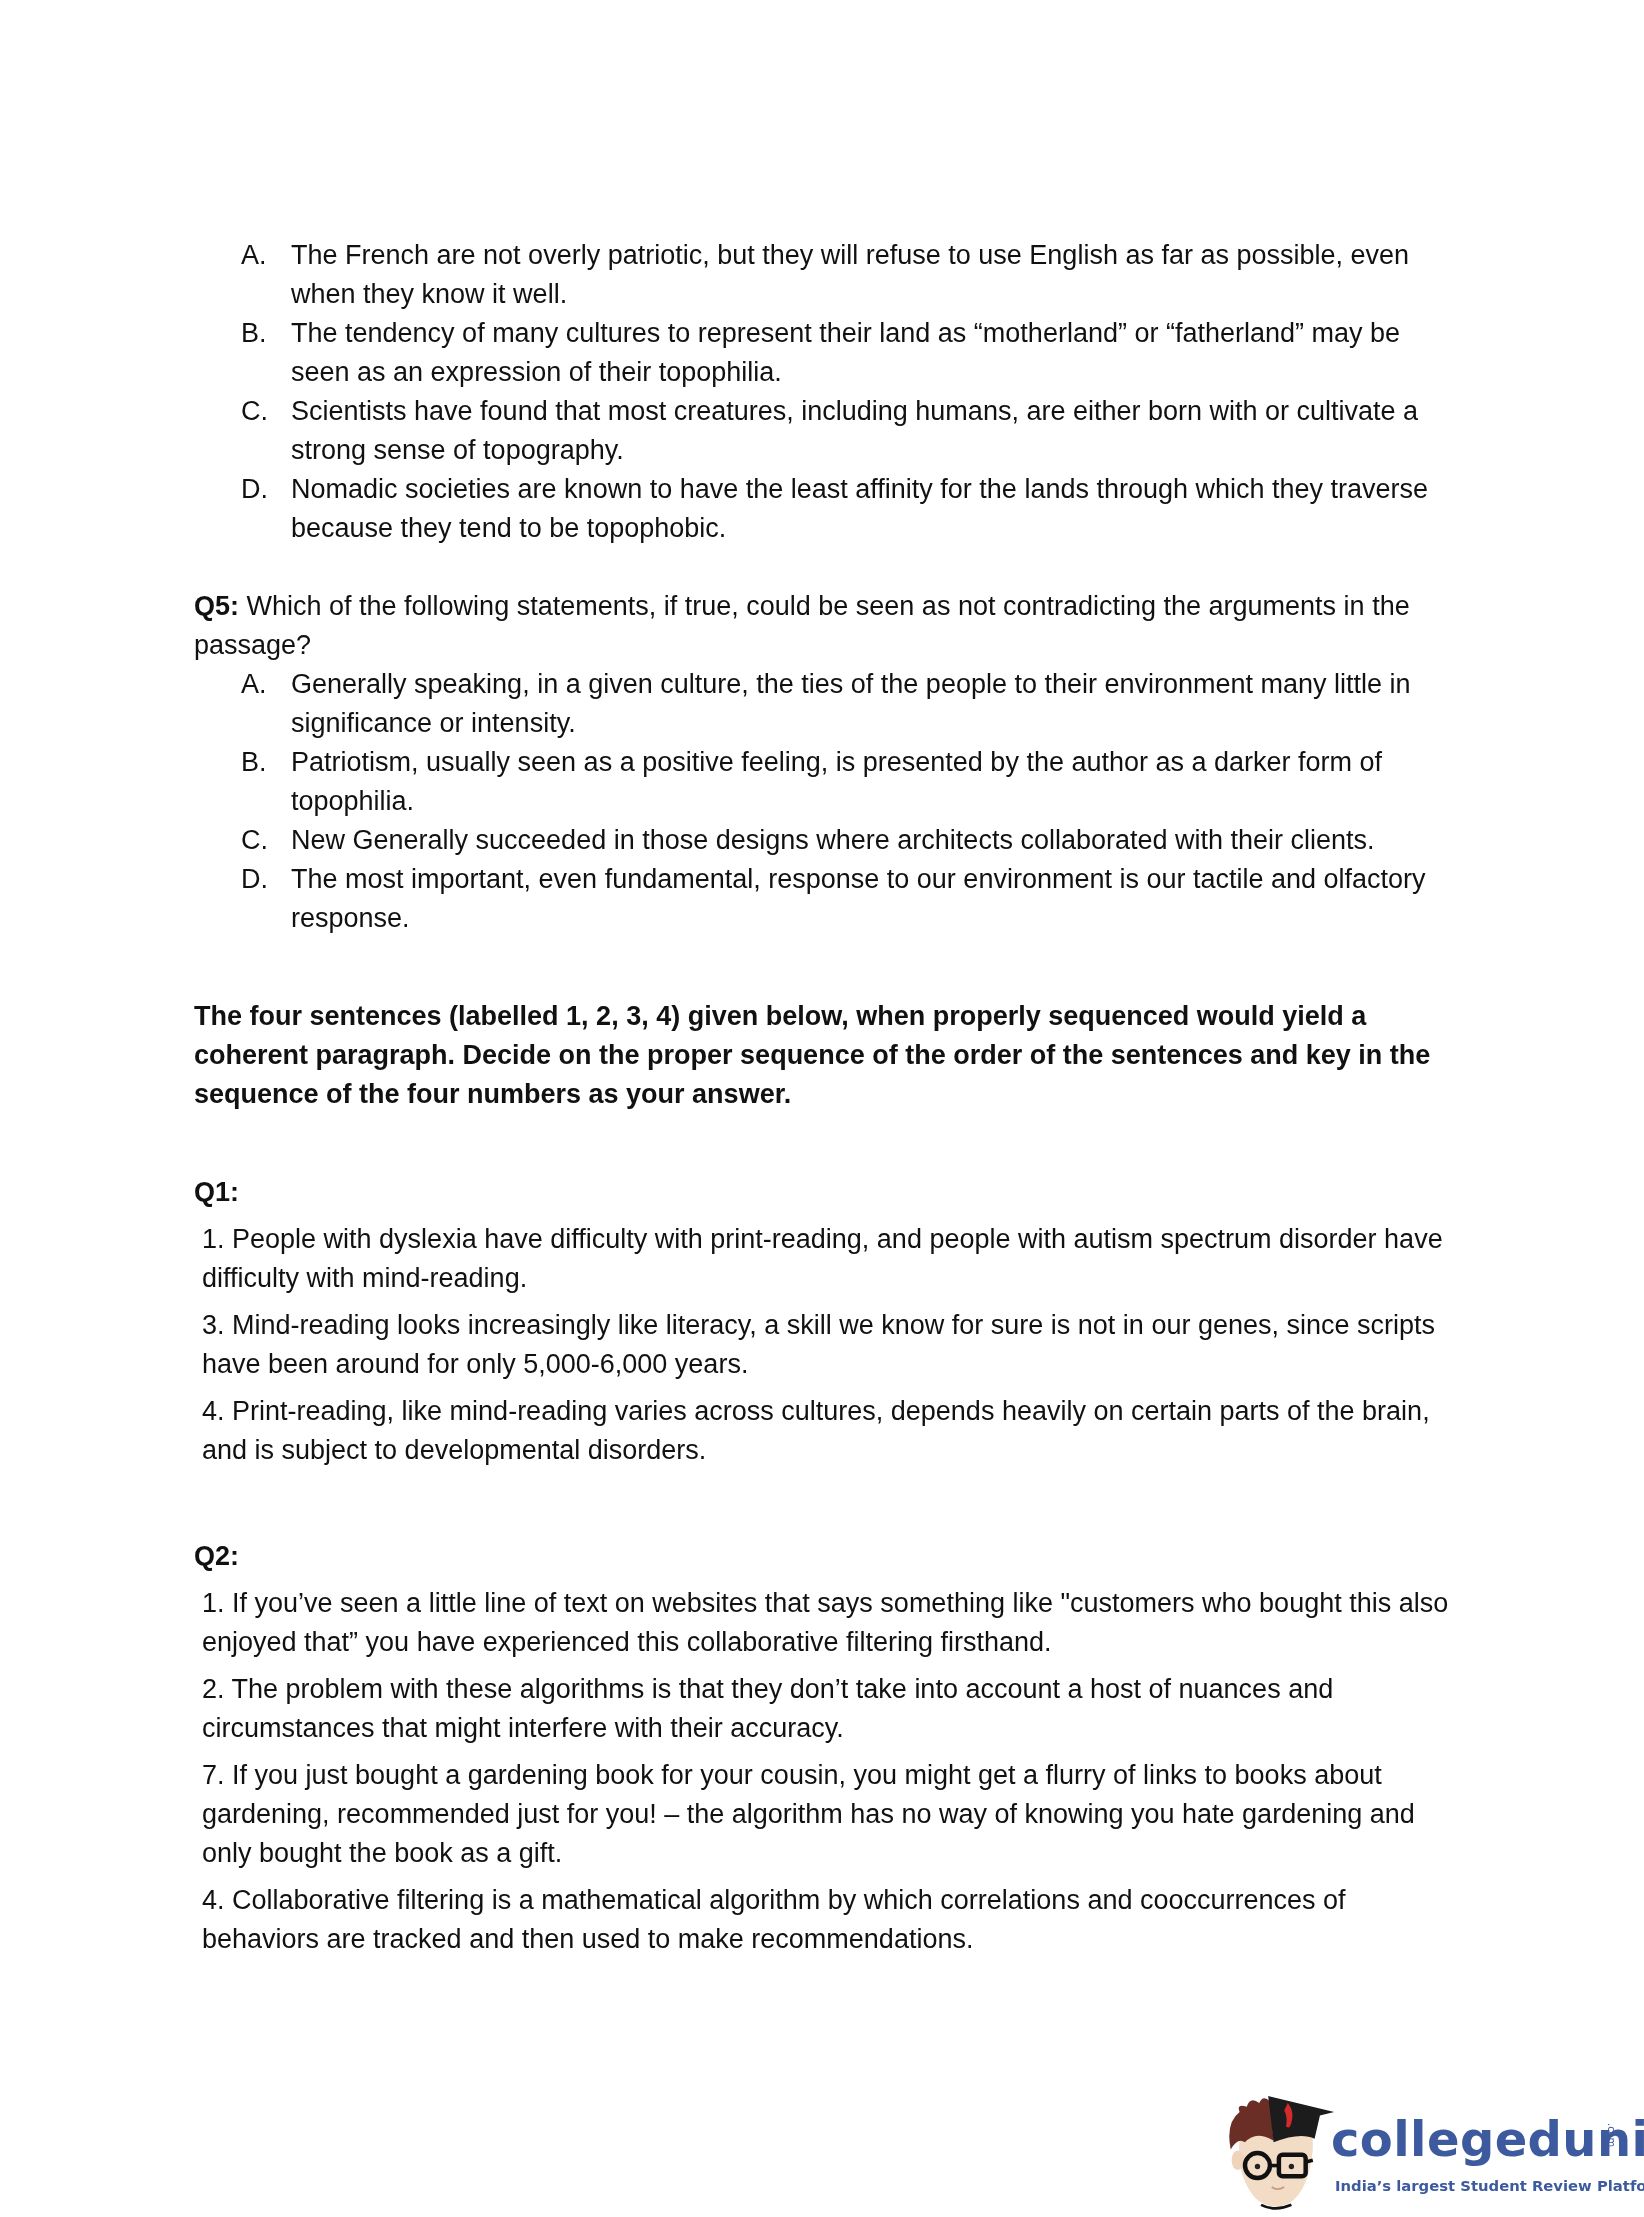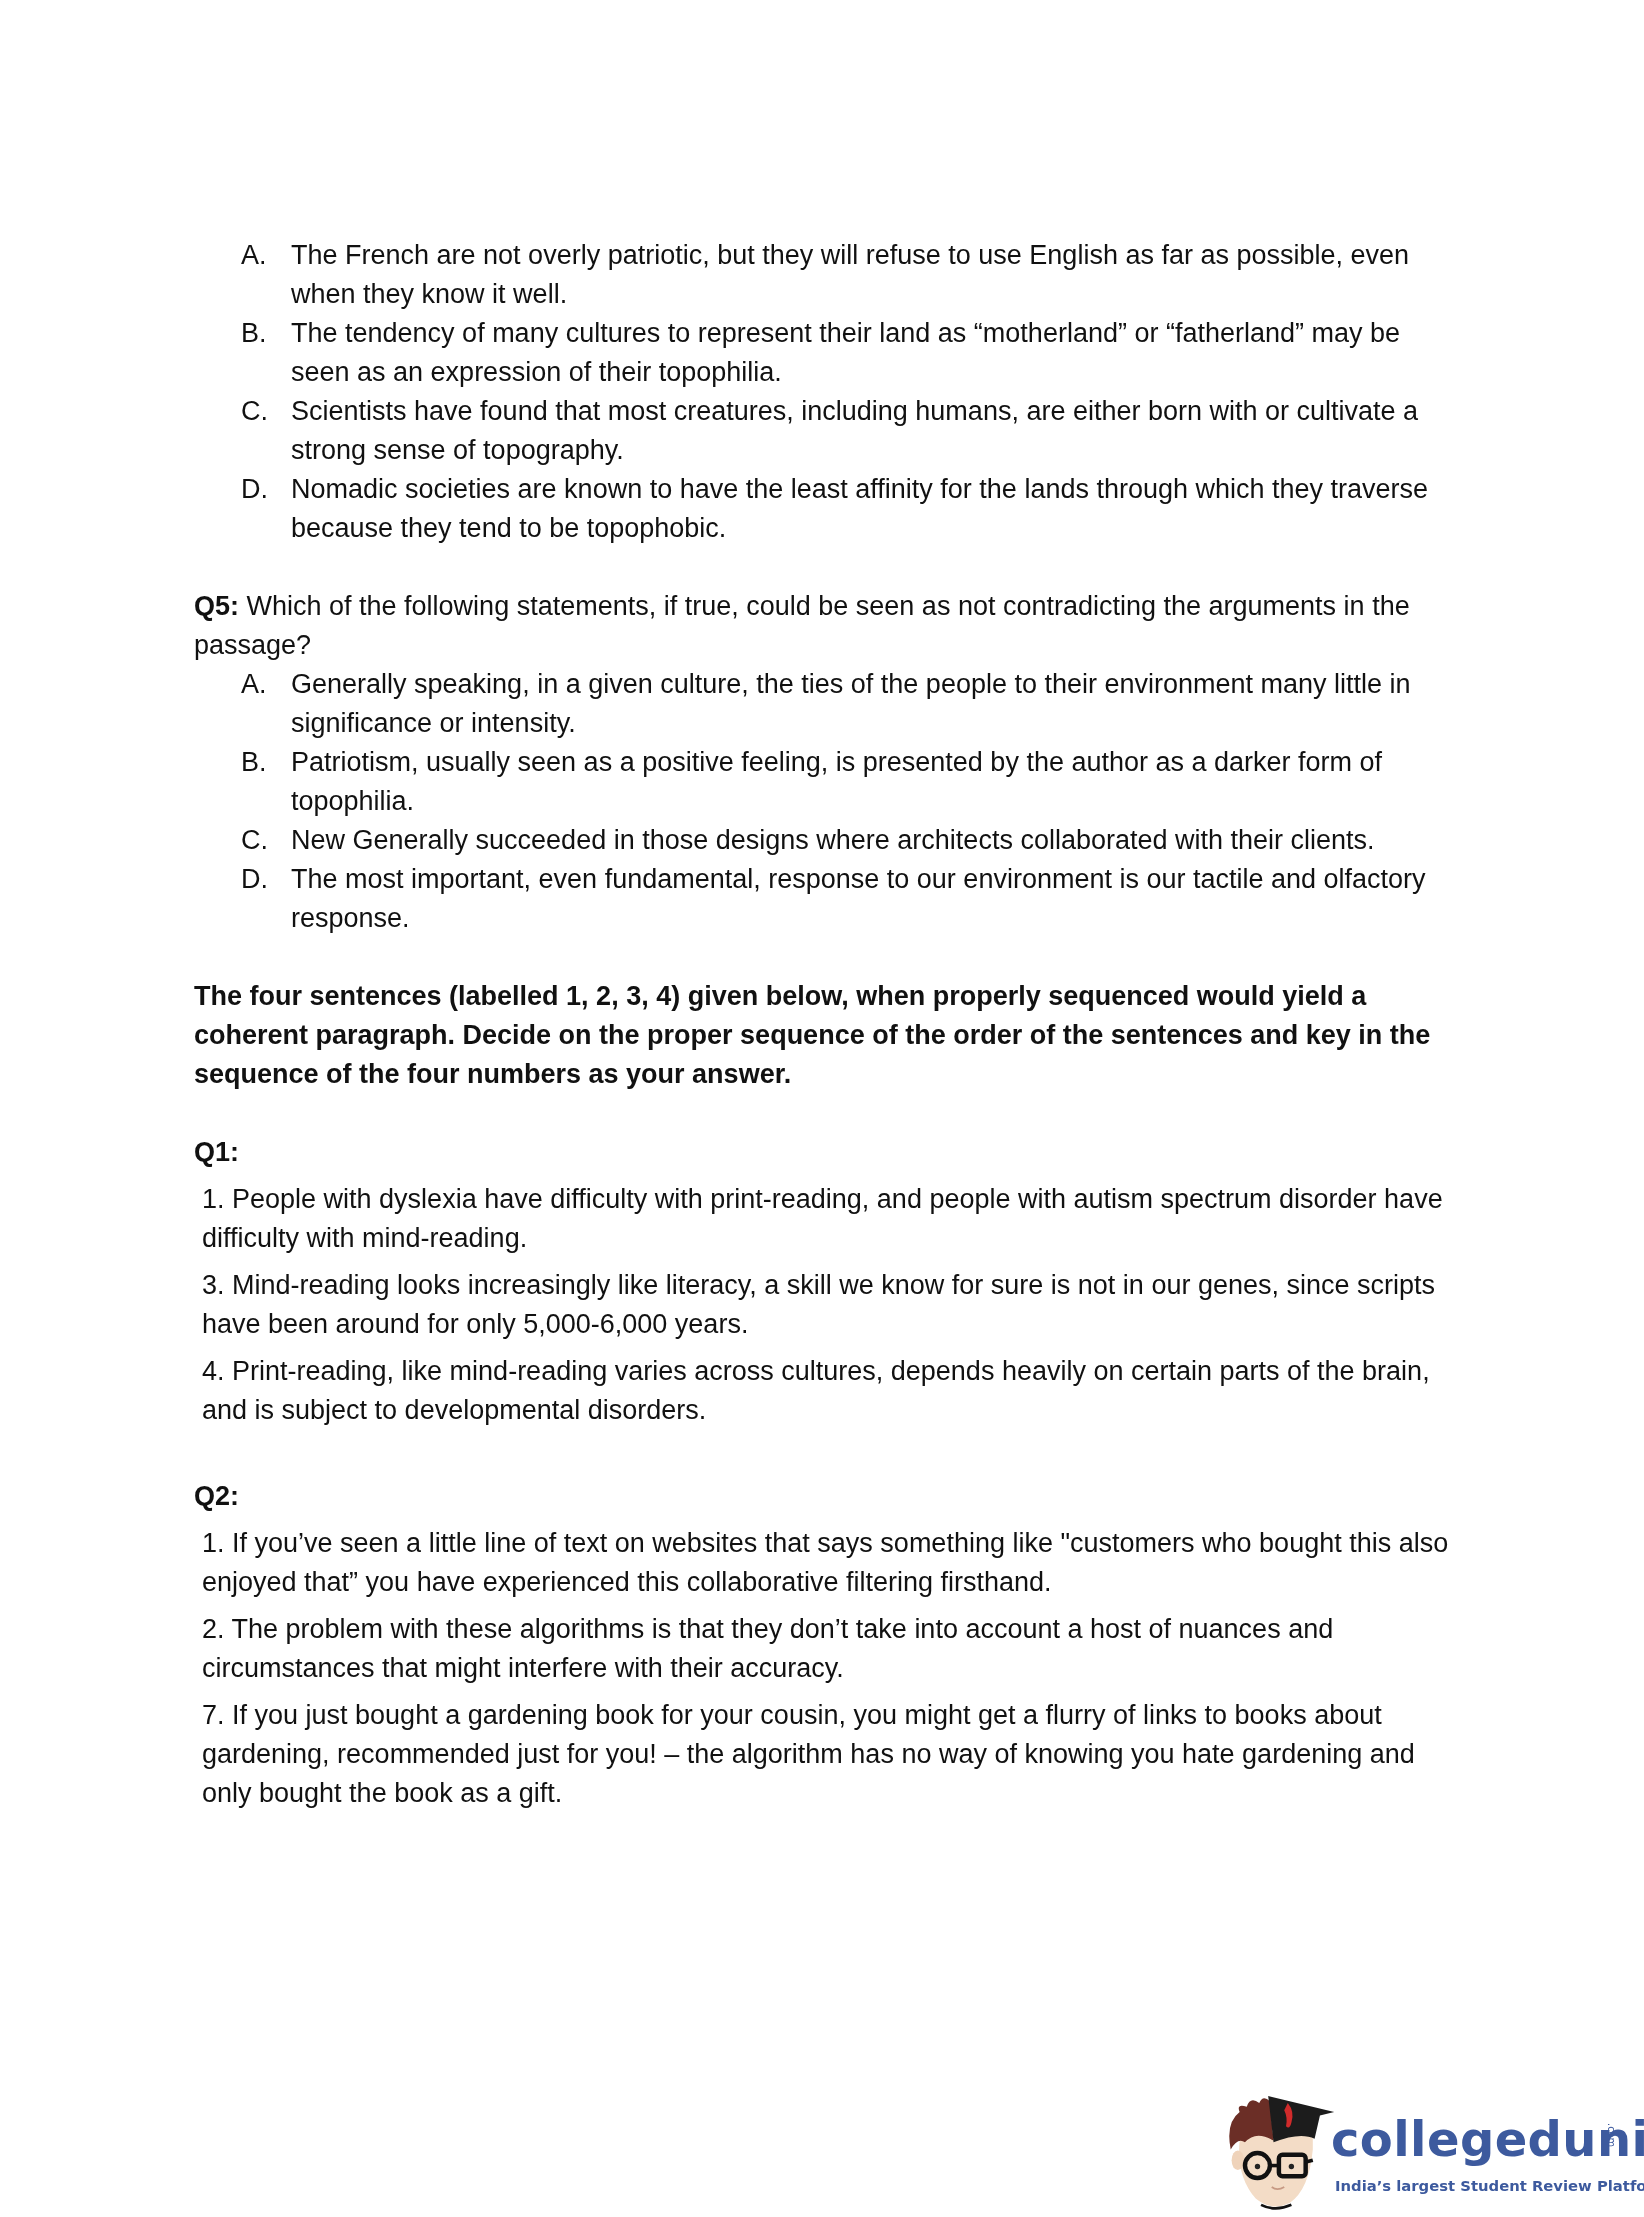--- a/index.html
+++ b/index.html
@@ -28,21 +28,21 @@
     .opt {
       position: relative;
       padding-left: 97px;
     }
     .opt-letter {
       position: absolute;
       left: 47px;
       top: 0;
     }
     .para { margin: 0; }
-    .bold { font-weight: bold; }
+    .bold { font-weight: bold; margin-top: 20px; }
     .numbered { margin: 8px; }
 
     
     .logo {
       position: absolute;
       left: 1220px;
       top: 2087px;
       width: 412px;
       height: 125px;
     }
@@ -141,20 +141,21 @@
   <p class="numbered">1. People with dyslexia have difficulty with print-reading, and people with autism spectrum disorder have difficulty with mind-reading.</p>
   <p class="numbered">3. Mind-reading looks increasingly like literacy, a skill we know for sure is not in our genes, since scripts have been around for only 5,000-6,000 years.</p>
   <p class="numbered">4. Print-reading, like mind-reading varies across cultures, depends heavily on certain parts of the brain, and is subject to developmental disorders.</p>
 
   <div class="blank"></div>
 
   <p class="para bold">Q2:</p>
   <p class="numbered">1. If you’ve seen a little line of text on websites that says something like "customers who bought this also enjoyed that” you have experienced this collaborative filtering firsthand.</p>
   <p class="numbered">2. The problem with these algorithms is that they don’t take into account a host of nuances and circumstances that might interfere with their accuracy.</p>
   <p class="numbered">7. If you just bought a gardening book for your cousin, you might get a flurry of links to books about gardening, recommended just for you! – the algorithm has no way of knowing you hate gardening and only bought the book as a gift.</p>
+  <p class="numbered">4. Collaborative filtering is a mathematical algorithm by which correlations and cooccurrences of behaviors are tracked and then used to make recommendations.</p>
 </div>
 
 <div class="logo">
   <svg class="logo-face" viewBox="0 0 130 140" xmlns="http://www.w3.org/2000/svg">
 
     <path d="M22 60 Q18 100 40 125 Q58 140 78 130 Q100 115 104 70 L104 55 Q70 45 22 55 Z" fill="#f3dcc6"></path>
 
     <ellipse cx="20" cy="82" rx="7" ry="11" fill="#efd3ba"></ellipse>
 
     <path d="M12 70 Q6 40 22 28 Q18 18 30 22 Q34 10 44 18 Q48 8 56 16 L60 60 Q40 48 28 62 Q20 56 12 70 Z" fill="#6b2e26"></path>

